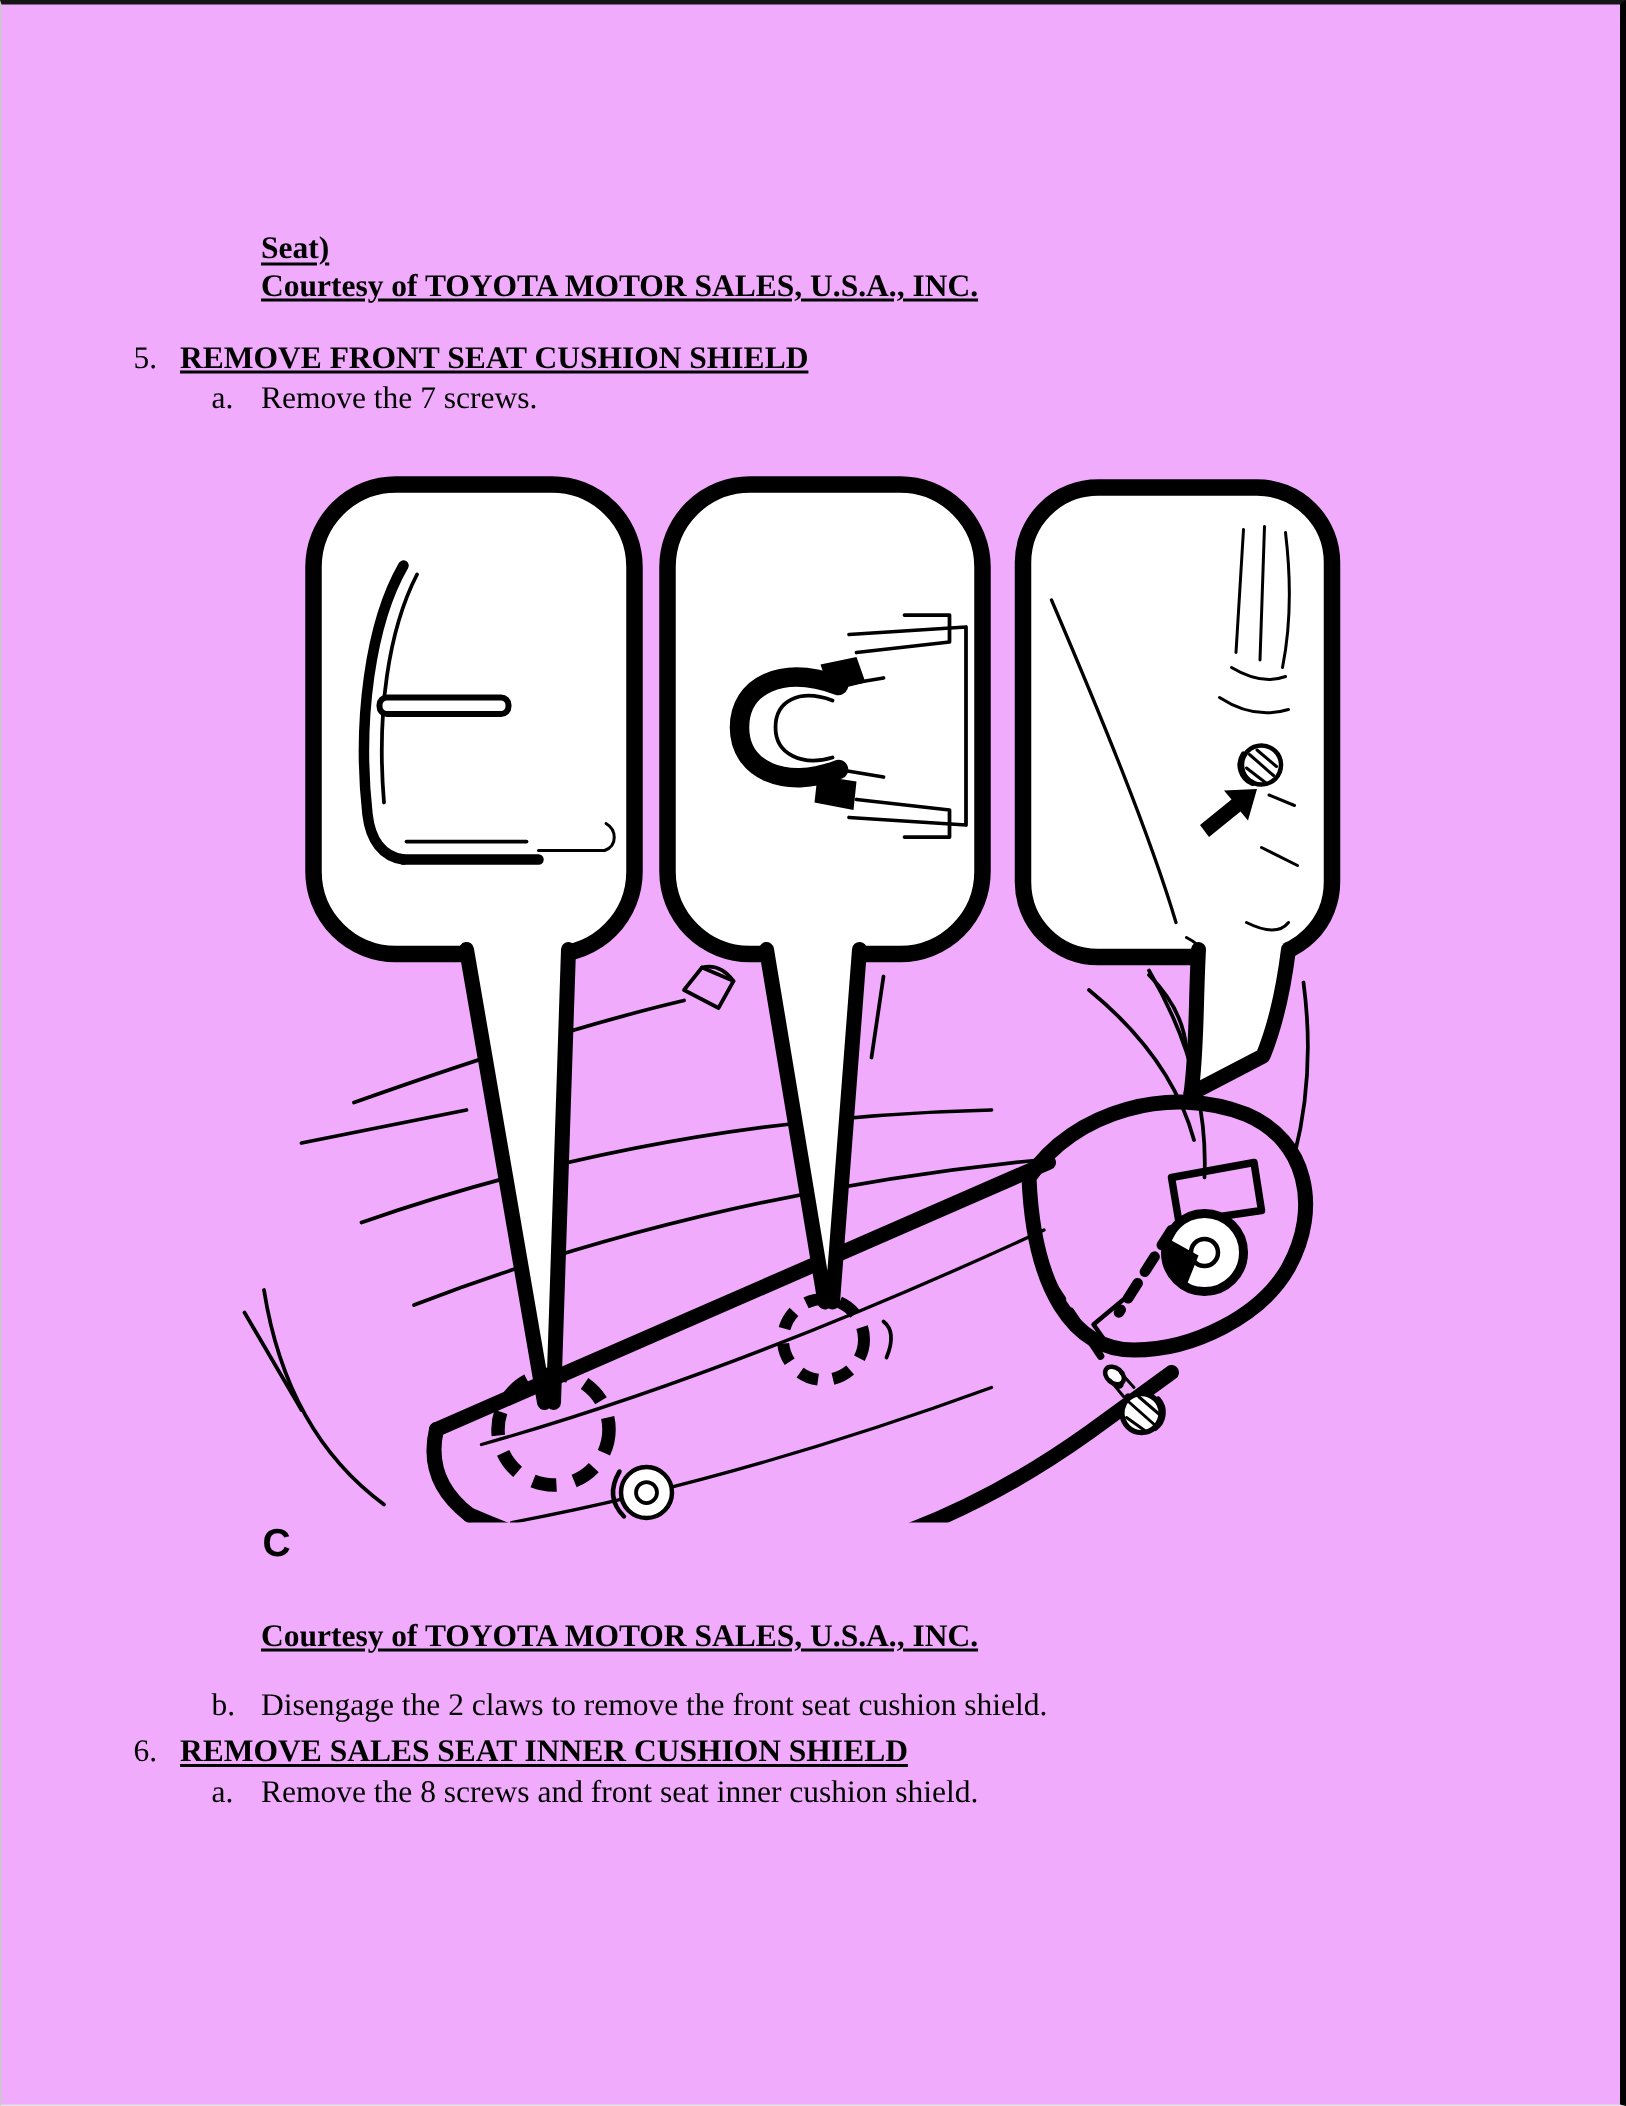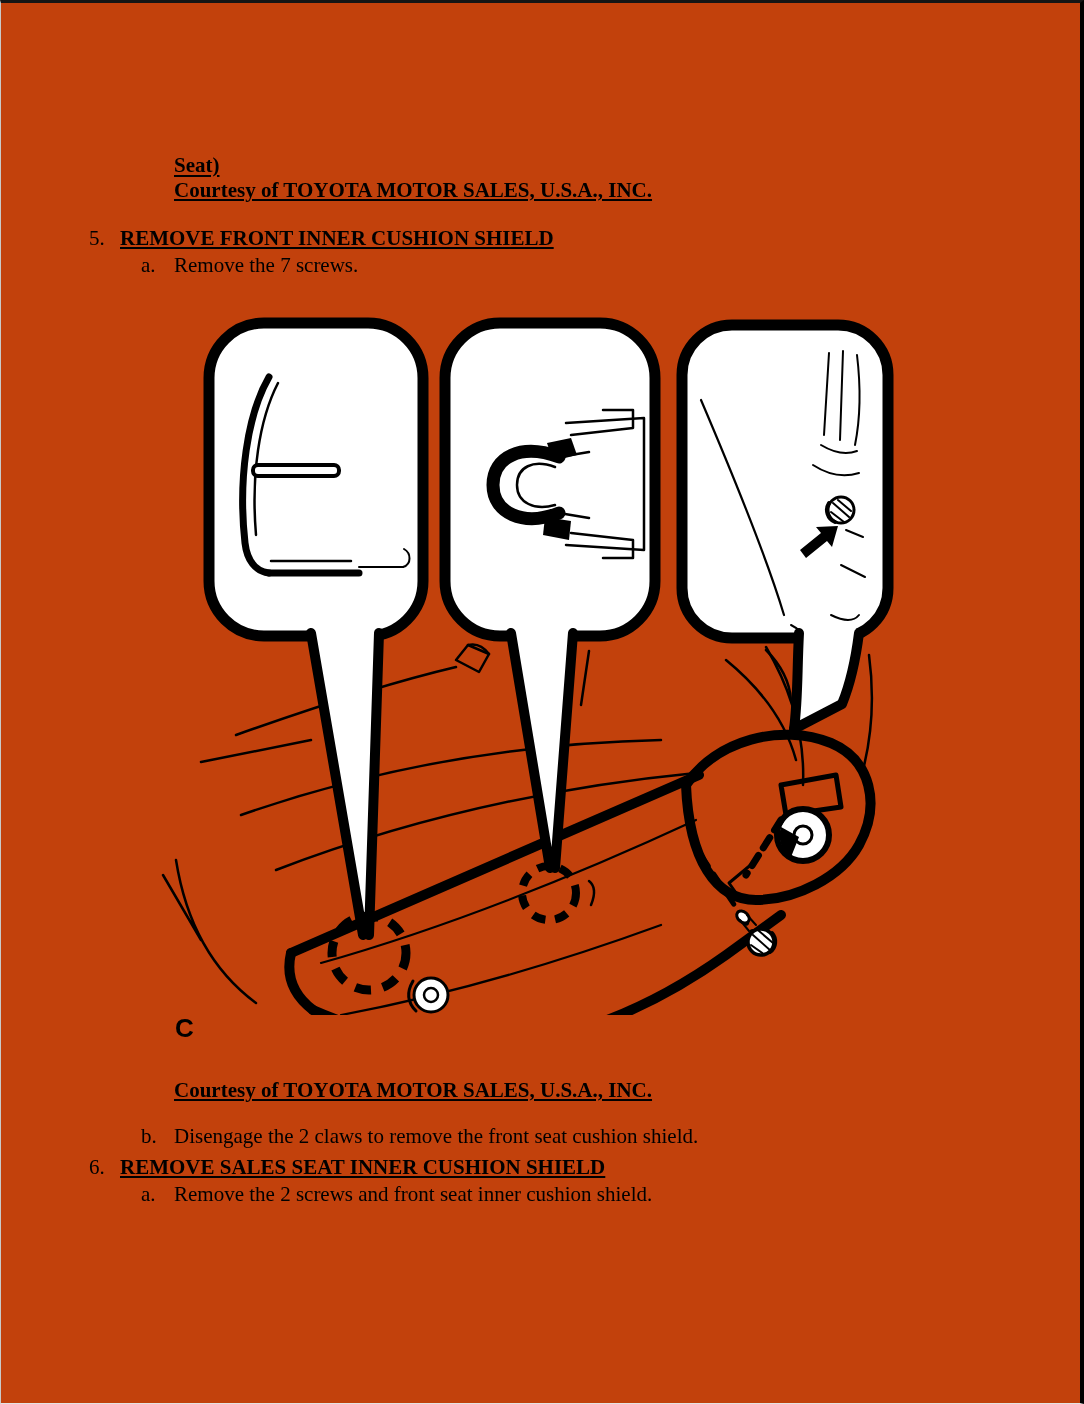--- a/index.html
+++ b/index.html
@@ -1,17 +1,17 @@
 <!DOCTYPE html>
 <html><head>
 <meta charset="utf-8">
 <style>
   html,body { margin:0; padding:0; background:#f6f6f6; }
   .page {
-    position:relative; width:1084px; height:1404px; background:#c2410c;
+    position:relative; width:1084px; height:1404px; background:#f0abfc;
     box-sizing:border-box;
     border-top:3px solid #151515; border-right:4px solid #000;
     border-left:1px solid #c9c9c9; border-bottom:1px solid #e4e4e4;
     font-family:"Liberation Serif", serif; color:#000; overflow:hidden;text-align:center;
   }
   .abs { position:absolute; white-space:nowrap; }
   .t   { font-size:21px; line-height:25px; }
   .b   { font-weight:bold;text-decoration:underline; }
   .u   { text-decoration:underline; text-decoration-thickness:2px; text-underline-offset:3px; }
   .clabel { font-family:"Liberation Sans", sans-serif; font-weight:bold; font-size:26px; line-height:26px; letter-spacing:0.5px; }
@@ -19,21 +19,21 @@
 </style>
 </head>
 <body>
 
 <div class="page">
 
   <div class="abs t b u" style="left:173px; top:150px;">Seat)</div>
   <div class="abs t b" style="left:173px; top:175px;">Courtesy of TOYOTA MOTOR SALES, U.S.A., INC.</div>
 
   <div class="abs t" style="left:88px; top:223px;">5.</div>
-  <div class="abs t b" style="left:119px; top:223px;">REMOVE FRONT INNER CUSHION SHIELD</div>
+  <div class="abs t b" style="left:119px; top:223px;">REMOVE FRONT SEAT CUSHION SHIELD</div>
 
   <div class="abs t" style="left:140px; top:250px;">a.</div>
   <div class="abs t" style="left:173px; top:250px;">Remove the 7 screws.</div>
 
   <svg class="abs" style="left:140px; top:312px;" width="760" height="700" viewBox="0 0 760 700">
 
     <g>
       <rect x="68" y="8" width="214" height="313" rx="55" fill="#fff" stroke="#000" stroke-width="11"></rect>
       <path class="ln" stroke-width="7" d="M 128,62 C 106,100 97,165 104,228 C 106,245 114,256 128,258"></path>
       <path class="ln" stroke-width="2.5" d="M 137,68 C 118,105 110,160 115,220"></path>
@@ -139,15 +139,15 @@
 
   <div class="abs t b" style="left:173px; top:1075px;">Courtesy of TOYOTA MOTOR SALES, U.S.A., INC.</div>
 
   <div class="abs t" style="left:140px; top:1121px;">b.</div>
   <div class="abs t" style="left:173px; top:1121px;">Disengage the 2 claws to remove the front seat cushion shield.</div>
 
   <div class="abs t" style="left:88px; top:1152px;">6.</div>
   <div class="abs t b" style="left:119px; top:1152px;">REMOVE SALES SEAT INNER CUSHION SHIELD</div>
 
   <div class="abs t" style="left:140px; top:1179px;">a.</div>
-  <div class="abs t" style="left:173px; top:1179px;">Remove the 2 screws and front seat inner cushion shield.</div>
+  <div class="abs t" style="left:173px; top:1179px;">Remove the 8 screws and front seat inner cushion shield.</div>
 
 </div>
 
 </body></html>

